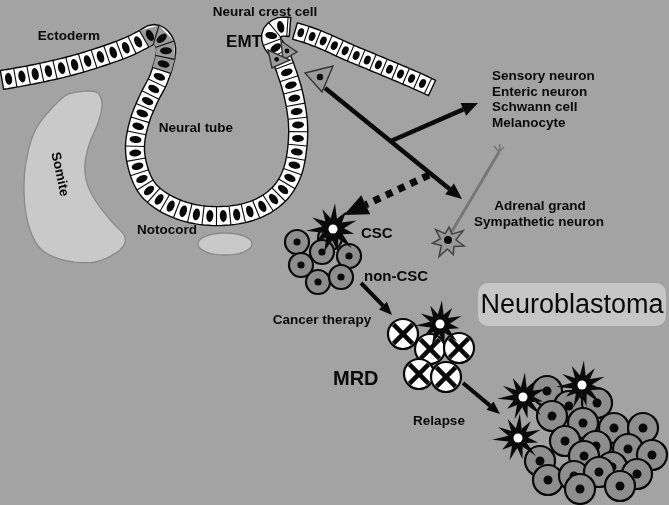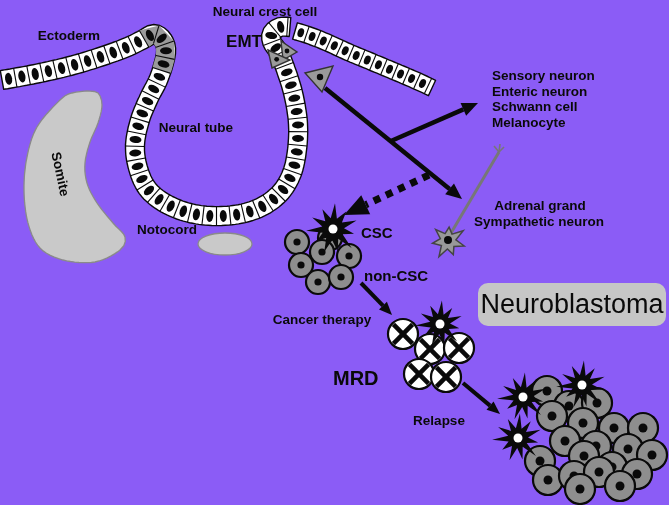--- a/index.html
+++ b/index.html
@@ -1,16 +1,16 @@
 <!DOCTYPE html>
 <html><head>
 <meta charset="utf-8">
 <style>
   html,body{margin:0;padding:0;background:#fff;}
-  .stage{position:relative;width:669px;height:505px;background:#8b5cf6;overflow:hidden;
+  .stage{position:relative;width:669px;height:505px;background:#a3a3a3;overflow:hidden;
          font-family:"Liberation Sans",sans-serif;}
   svg{display:block;}
   text{fill:#0a0a0a;}
   .lbl{font-weight:bold;font-size:13.5px;}
   .lbl-big{font-weight:bold;font-size:17px;}
   .lbl-csc{font-weight:bold;font-size:15px;}
   .lbl-mrd{font-weight:bold;font-size:20px;}
   .lbl-nb{font-weight:normal;font-size:27px;}
 </style>
 </head>

